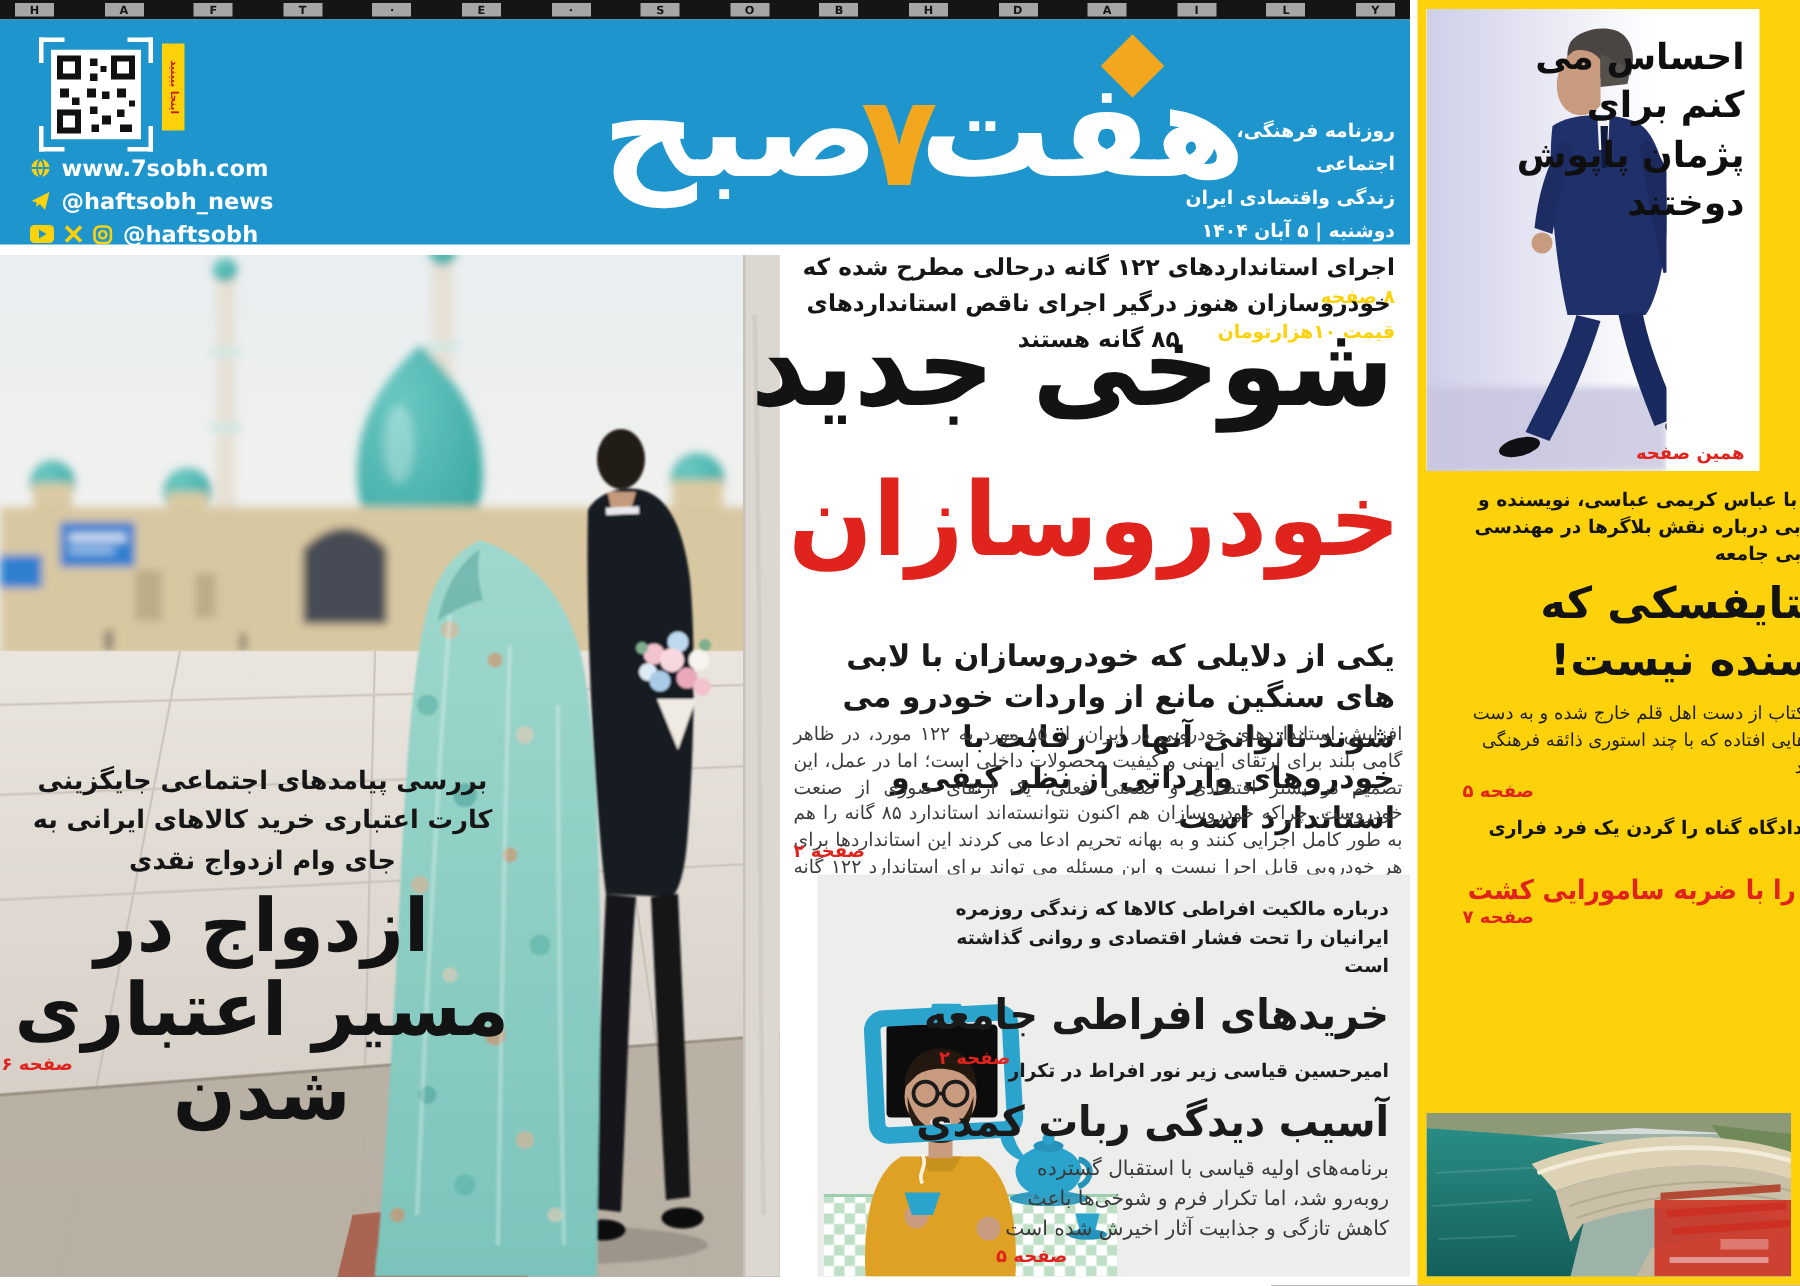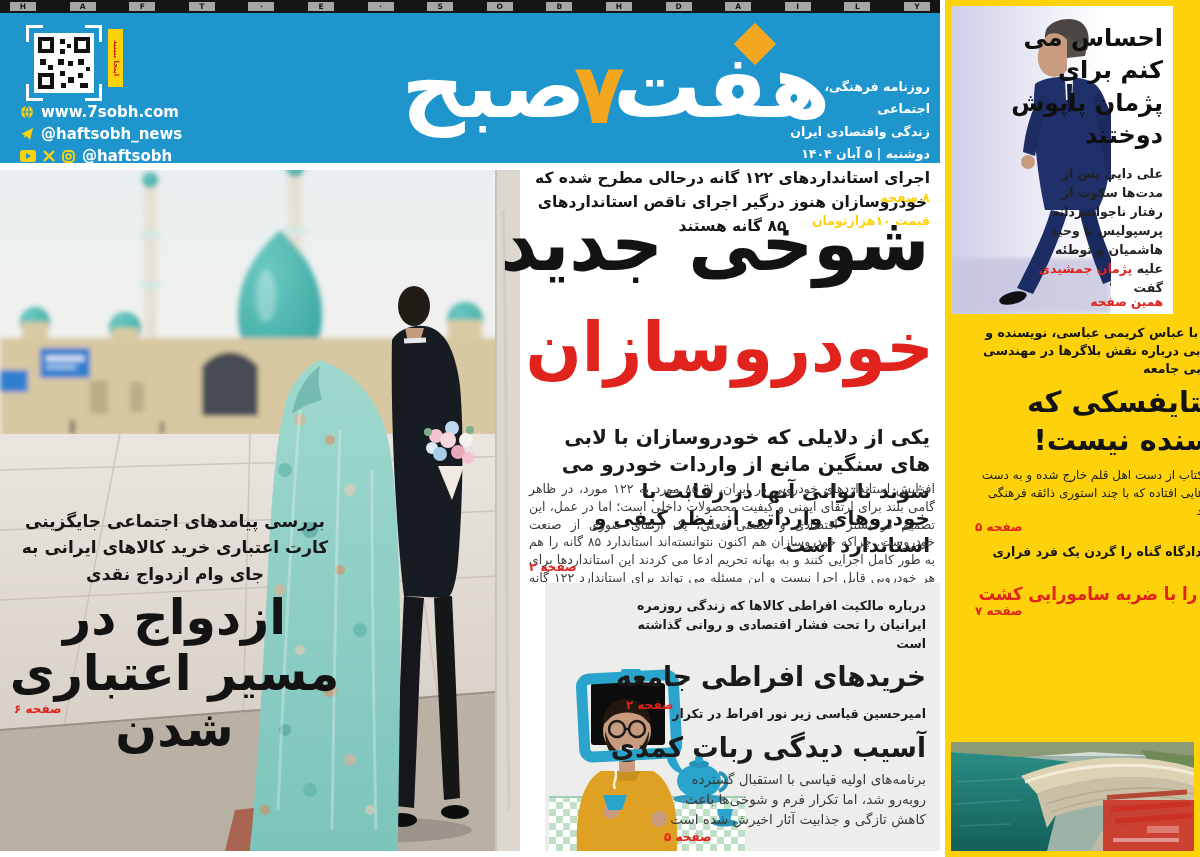--- a/index.html
+++ b/index.html
@@ -38,21 +38,21 @@
   .diamond{position:absolute;right:64px;top:12px;width:30px;height:30px;background:var(--orange);
            transform:rotate(45deg);}
   .hinfo{position:absolute;right:10px;top:16px;width:148px;text-align:right;direction:rtl;
          color:#fff;font-size:12.5px;font-weight:bold;line-height:1.78;margin-top:47px;}
   .hinfo .yl{color:var(--yellow);}
   
   .m-kicker{left:10px;top:508px;width:330px;text-align:center;font-size:17px;font-weight:bold;
             line-height:1.55;color:#161616;}
   .m-head{left:2px;top:590px;width:345px;text-align:center;font-size:49px;font-weight:bold;
           line-height:1.14;color:var(--ink);}
-  .m-page{left:14px;top:702px;}
+  .m-page{left:1px;top:702px;}
   
   .mainkicker{left:530px;top:166px;width:405px;text-align:center;font-size:15.5px;font-weight:bold;
               line-height:1.55;color:#161616;}
   .h-black{left:520px;top:206px;width:420px;text-align:center;font-size:76px;font-weight:bold;
            color:var(--ink);white-space:nowrap;transform:scaleX(.95);line-height:1;}
   .h-red{left:520px;top:314px;width:420px;text-align:center;font-size:68px;font-weight:bold;
          color:var(--red);white-space:nowrap;transform:scaleX(.97);line-height:1;}
   .maindeck{left:535px;top:424px;width:395px;font-size:20px;font-weight:bold;
             line-height:1.35;color:#1a1a1a;}
   .mainbody{left:529px;top:480px;width:406px;font-size:12.5px;line-height:1.42;color:#3c3c3c;
@@ -409,23 +409,20 @@
         <path d="M146,86 C158,96 166,120 170,146 C172,158 172,168 170,174 L158,176 C152,150 146,116 142,92 Z" fill="#1c2a5f"></path>
         <circle cx="169" cy="182" r="8" fill="#c89a7e"></circle>
         <path d="M90,88 C80,104 74,126 72,146 L84,150 C88,128 94,106 98,92 Z" fill="#1d2c62"></path>
         <circle cx="77" cy="156" r="7" fill="#c89a7e"></circle>
         <path d="M100,204 C92,232 78,258 66,282 L82,288 C96,262 108,234 116,208 Z" fill="#1c2d66"></path>
         <path d="M128,204 C134,232 144,258 152,278 L168,272 C158,248 148,224 144,202 Z" fill="#1a2a60"></path>
         <ellipse cx="62" cy="292" rx="14" ry="6" fill="#101014" transform="rotate(-14 62 292)"></ellipse>
         <ellipse cx="172" cy="280" rx="13" ry="6" fill="#101014" transform="rotate(10 172 280)"></ellipse>
       </svg>
       <div class="ts-head">احساس می کنم برای پژمان پاپوش دوختند</div>
-      <div class="ts-deck">
-        <span>علی دایی پس از مدت‌ها سکوت از رفتار ناجوانمردانه پرسپولیس با وحید هاشمیان و توطئه علیه </span><span class="rd">پژمان جمشیدی</span><span> گفت</span>
-      </div>
       <div class="pgref ts-page">همین صفحه</div>
     </div>
 
     <div class="ysec">
       <div class="yk">گفت‌وگو با عباس کریمی عباسی، نویسنده و مترجم ادبی درباره نقش بلاگرها در مهندسی سلیقه ادبی جامعه</div>
       <div class="yh">داستایفسکی که نویسنده نیست!</div>
       <div class="yb">میدان نقد کتاب از دست اهل قلم خارج شده و به دست اینفلوئنسرهایی افتاده که با چند استوری ذائقه فرهنگی را می‌سازند</div>
       <div class="pgref" style="text-align:left;">صفحه ۵</div>
       <div class="yk" style="margin-top:9px;">متهم در دادگاه گناه را گردن یک فرد فراری انداخت</div>
       <div class="yh2">رفیقم را با ضربه سامورایی کشت</div>

